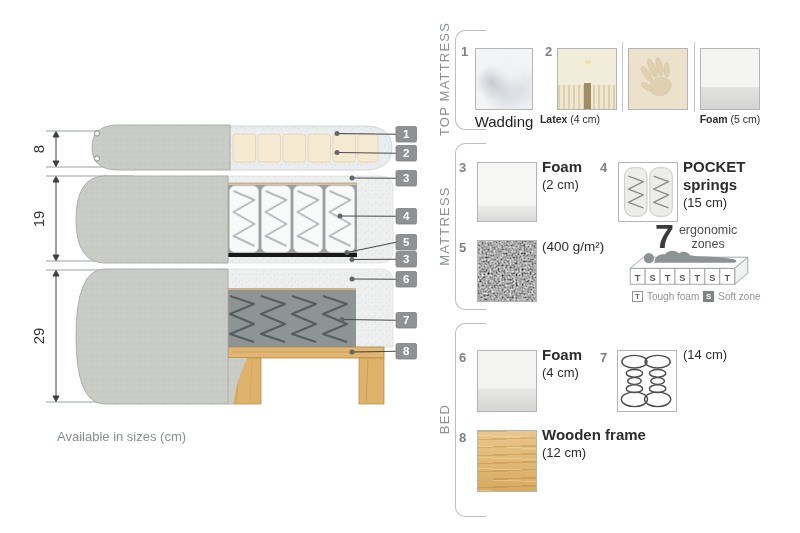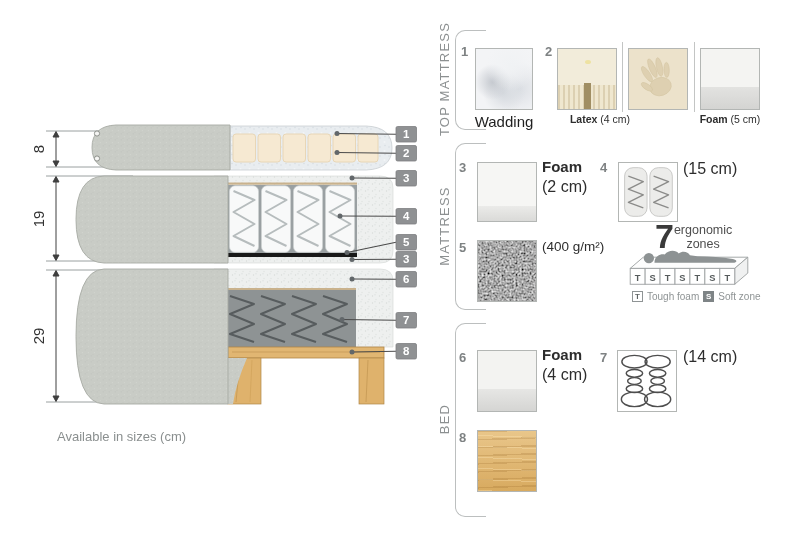--- a/index.html
+++ b/index.html
@@ -17,21 +17,21 @@
     position:absolute; transform:translate(-50%,-50%) rotate(-90deg);
     white-space:nowrap; color:#8c9091; font-size:13px; letter-spacing:1.2px;
   }
   .num { position:absolute; font-weight:bold; font-size:13px; color:#7e8283; }
   .tile { position:absolute; border:1px solid #b3b6b4; box-sizing:border-box; overflow:hidden; background:#fff; }
   .cap { position:absolute; text-align:center; font-size:10.5px; color:#2d2d2d; line-height:1.3; }
   .cap b { font-weight:bold; }
   .cap.big { font-size:15px; font-weight:normal; color:#1f1f1f; }
   .lbl { position:absolute; color:#2d2d2d; }
   .lbl .nm { font-weight:bold; font-size:15px; line-height:1.2; }
-  .lbl .sz { font-size:16px; line-height:1.25; margin-top:1px; }
+  .lbl .sz { font-size:13px; line-height:1.25; margin-top:1px; }
   .vdiv { position:absolute; width:1px; background:#c3c5c4; }
   .foam-split { background:linear-gradient(to bottom,#f6f6f4 0%,#f6f6f4 74%,#ebebe9 74%,#dadad8 100%); }
   .foam-split-hi { background:linear-gradient(to bottom,#f3f3f1 0%,#f3f3f1 64%,#e6e6e4 64%,#d5d5d3 100%); }
   .wadding-bg {
     background:
       radial-gradient(circle at 62% 28%, #f0f2f4 0%, rgba(240,242,244,0) 45%),
       radial-gradient(circle at 30% 55%, #c5c9cf 0%, rgba(197,201,207,0) 35%),
       radial-gradient(circle at 50% 74%, #d6dadf 0%, rgba(214,218,223,0) 40%),
       radial-gradient(circle at 78% 66%, #dcdfe4 0%, rgba(220,223,228,0) 45%),
       #f3f4f6;
@@ -46,21 +46,21 @@
   .memory-bg { background:#ece2cb; }
   .wood-bg {
     background:
       repeating-linear-gradient(178deg, rgba(146,98,34,0.22) 0 1.5px, rgba(0,0,0,0) 1.5px 8px),
       repeating-linear-gradient(2deg, rgba(255,232,185,0.35) 0 1px, rgba(0,0,0,0) 1px 11px),
       linear-gradient(#e9c68a,#d8aa5f);
   }
   
   .ergo { position:absolute; display:flex; align-items:flex-start; }
   .ergo .big7 { font-size:34px; font-weight:bold; color:#3a3a3a; line-height:0.9; }
-  .ergo .words { font-size:12.5px; color:#4e4e4e; line-height:1.1; margin-top:3px; text-align:center; }
+  .ergo .words { font-size:12.5px; color:#4e4e4e; line-height:1.1; margin-left:5px; margin-top:3px; text-align:center; }
   .legend { position:absolute; display:flex; align-items:center; gap:4px; font-size:10px; color:#8f9495; }
   .lz { display:inline-flex; width:11px; height:11px; align-items:center; justify-content:center;
         font-size:8px; font-weight:bold; box-sizing:border-box; }
   .lz-t { border:1.2px solid #8f9495; color:#5f6465; background:#fff; }
   .lz-s { background:#7e8486; color:#fff; border:1.2px solid #7e8486; }
   
   .foot-h { position:absolute; font-size:13px; color:#8a8f8f; }
   .foot-s { position:absolute; font-size:13px; font-weight:bold; color:#2f2f2f; }
 </style>
 </head>
@@ -248,21 +248,21 @@
   <div class="num" style="left:461px;top:44px">1</div>
   <div class="tile wadding-bg" style="left:475px;top:48px;width:58px;height:62px"></div>
   <div class="cap big" style="left:464px;top:112px;width:80px">Wadding</div>
 
   <div class="num" style="left:545px;top:44px">2</div>
   <div class="tile latex-bg" style="left:557px;top:48px;width:60px;height:62px">
     <div class="latex-fringe"></div>
     <div class="latex-notch"></div>
     <div class="latex-fleck"></div>
   </div>
-  <div class="cap" style="left:560px;top:113px;width:80px"><b>Latex</b> <span>(4 cm)</span></div>
+  <div class="cap" style="left:530px;top:113px;width:80px"><b>Latex</b> <span>(4 cm)</span></div>
 
   <div class="vdiv" style="left:622px;top:42px;height:70px"></div>
 
   <div class="tile memory-bg" style="left:628px;top:48px;width:60px;height:62px">
     <svg width="58" height="60" viewBox="0 0 58 60">
       <g fill="#ded0b1" stroke="#d2c29e" stroke-width="0.5" transform="rotate(-18 29 30)">
         <ellipse cx="29" cy="38" rx="11" ry="9"></ellipse>
         <ellipse cx="20" cy="22" rx="3" ry="9" transform="rotate(-16 20 22)"></ellipse>
         <ellipse cx="27" cy="18" rx="3" ry="10" transform="rotate(-5 27 18)"></ellipse>
         <ellipse cx="34" cy="19" rx="3" ry="9.5" transform="rotate(6 34 19)"></ellipse>
@@ -289,20 +289,21 @@
     <svg width="58" height="58" viewBox="0 0 60 62">
       <g>
         <rect x="5" y="5" width="24" height="52" rx="9" fill="#ececea" stroke="#c6c6c4"></rect>
         <path d="M9,14 L25,20 L9,28 L25,34 L9,42 L25,48" stroke="#8b8b89" stroke-width="1.4" fill="none" stroke-linejoin="round"></path>
         <rect x="32" y="5" width="24" height="52" rx="9" fill="#ececea" stroke="#c6c6c4"></rect>
         <path d="M36,14 L52,20 L36,28 L52,34 L36,42 L52,48" stroke="#8b8b89" stroke-width="1.4" fill="none" stroke-linejoin="round"></path>
       </g>
     </svg>
   </div>
   <div class="lbl" style="left:683px;top:158px;width:82px">
+    <div class="nm">POCKET springs</div>
     <div class="sz">(15 cm)</div>
   </div>
 
   <div class="num" style="left:459px;top:240px">5</div>
   <div class="tile" style="left:477px;top:240px;width:60px;height:62px">
     <svg width="58" height="60">
         <rect width="58" height="60" fill="#6e6e6e" filter="url(#feltN)"></rect>
       </svg>
   </div>
   <div class="lbl" style="left:542px;top:238px;width:80px">
@@ -369,16 +370,20 @@
         <ellipse cx="41" cy="50" rx="13.5" ry="7.5"></ellipse>
       </g>
     </svg>
   </div>
   <div class="lbl" style="left:683px;top:346px;width:88px">
     <div class="sz">(14 cm)</div>
   </div>
 
   <div class="num" style="left:459px;top:430px">8</div>
   <div class="tile wood-bg" style="left:477px;top:430px;width:60px;height:62px"></div>
+  <div class="lbl" style="left:542px;top:426px;width:150px">
+    <div class="nm">Wooden frame</div>
+    <div class="sz">(12 cm)</div>
+  </div>
 
   <div class="foot-h" style="left:57px;top:429px">Available in sizes (cm)</div>
 
 </div>
 
 </body></html>

